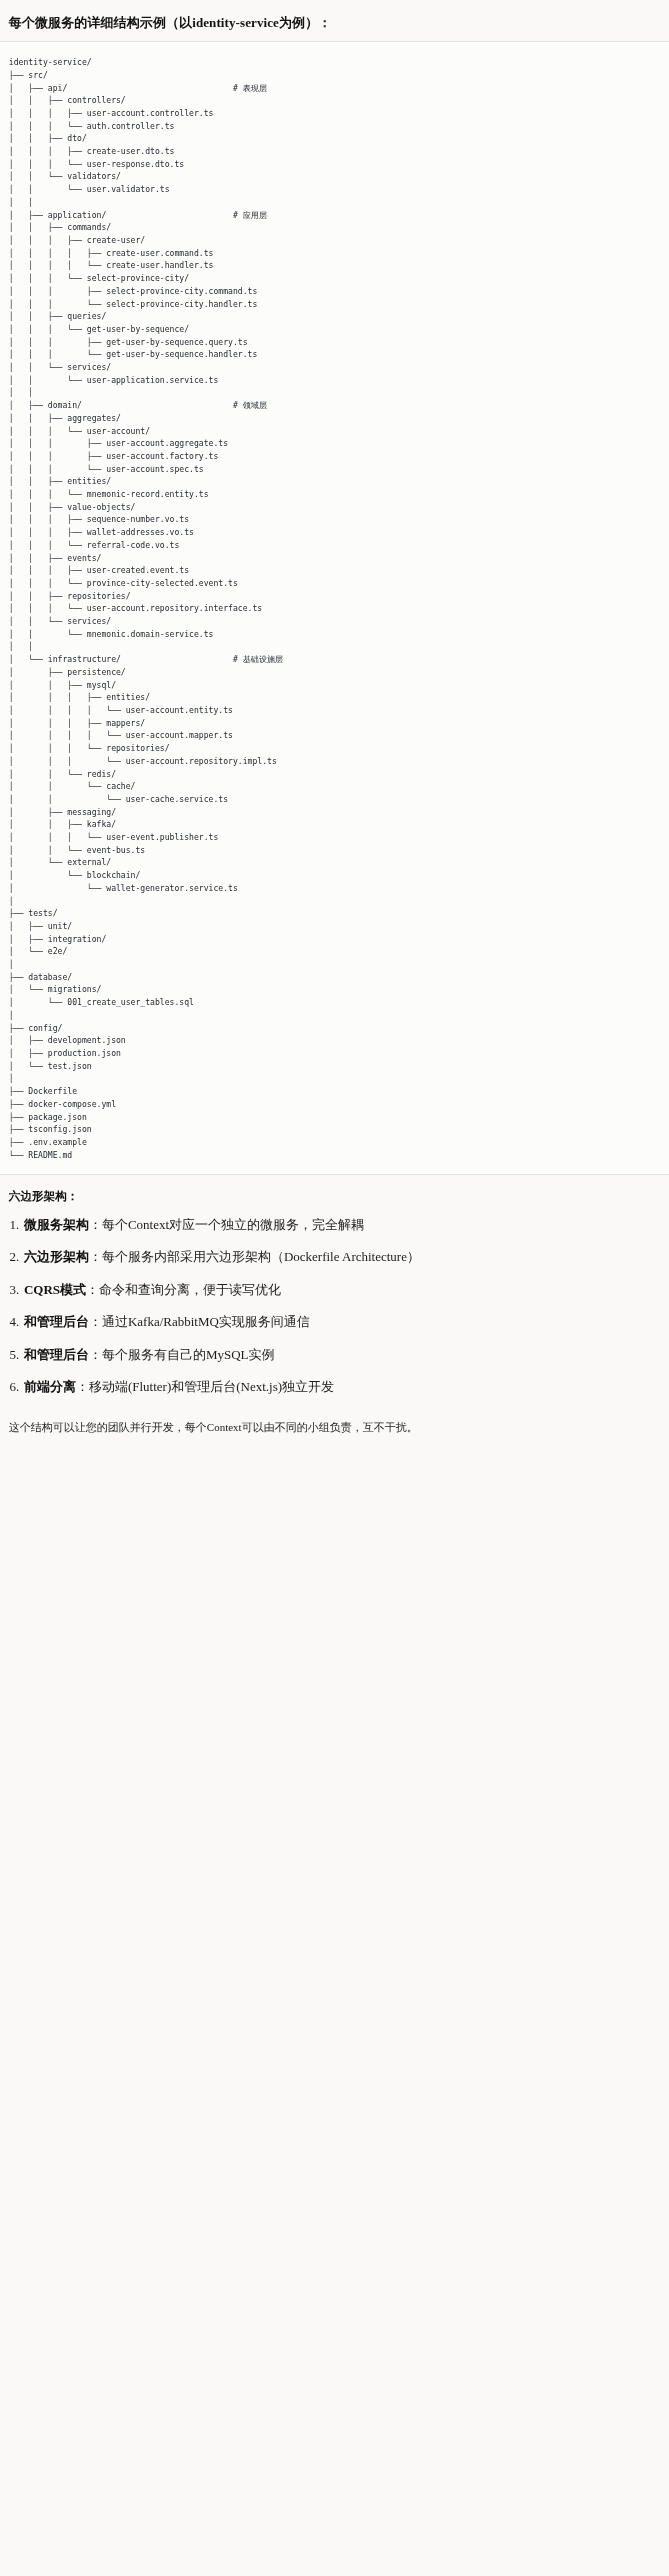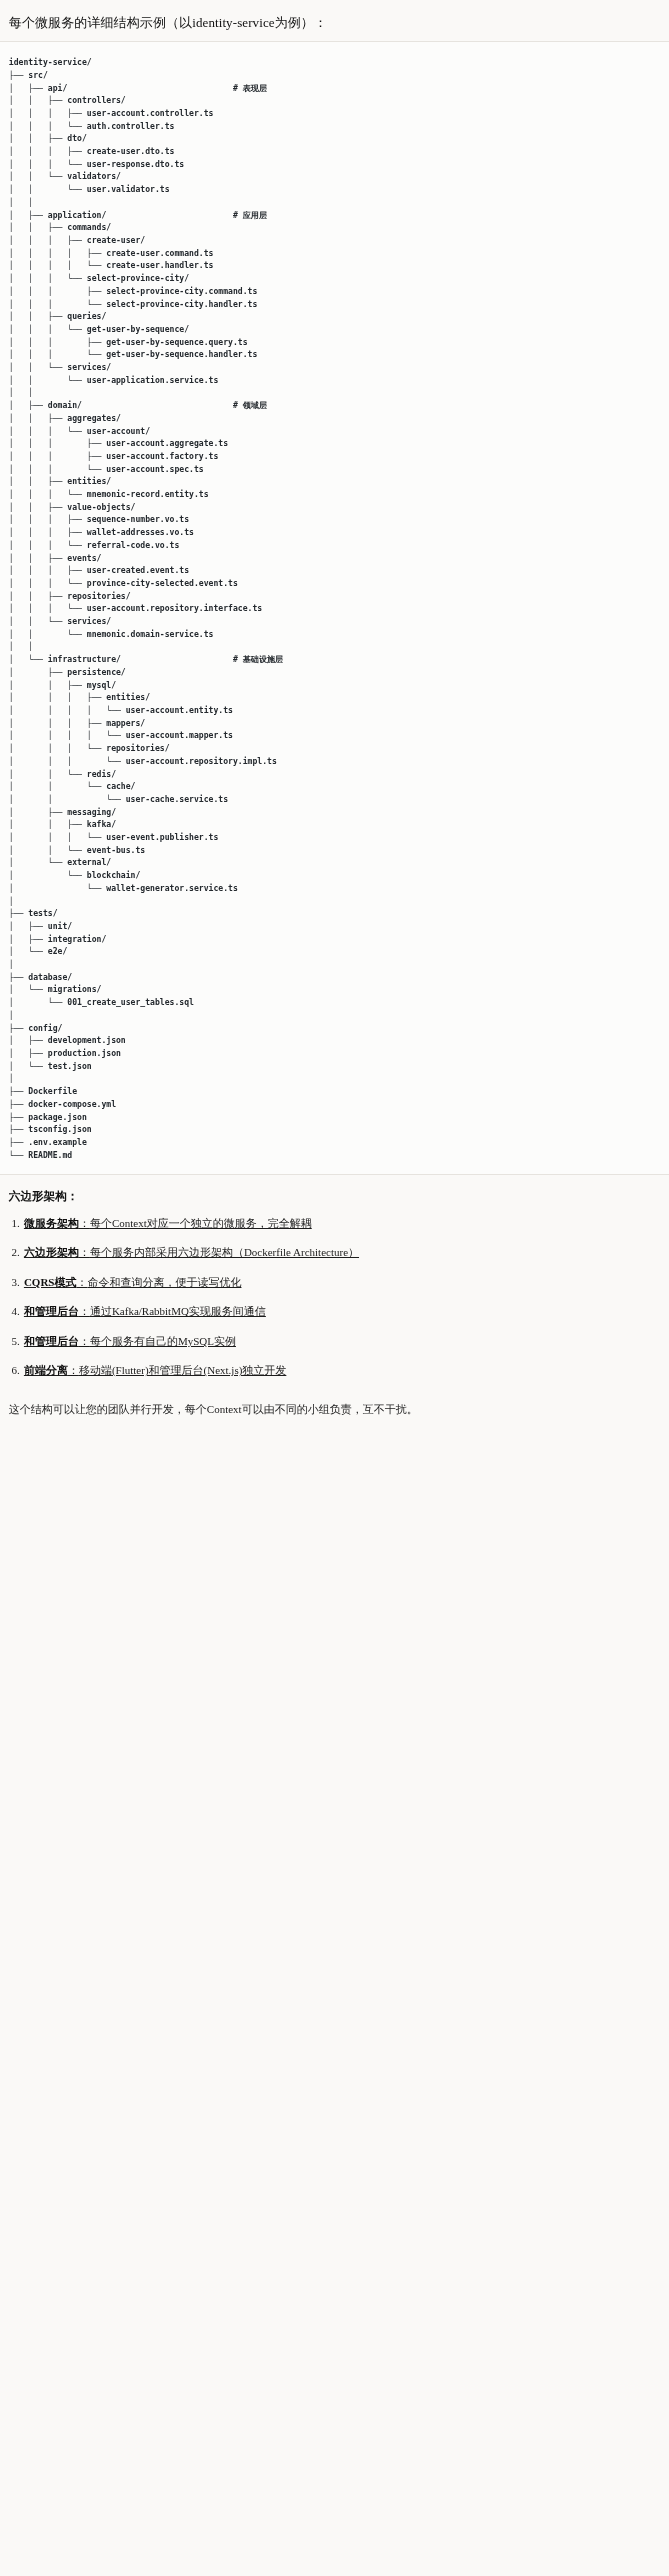--- a/index.html
+++ b/index.html
@@ -24,34 +24,33 @@
 
   
   .doc-header {
     padding: 13.8px 8.8px 10px 8.8px;
     border-bottom: 0.6px solid #e6e3de;
     background: #faf9f7;
   }
   .doc-header h1 {
     margin: 0;
     font-family: "Liberation Serif", "DejaVu Serif", serif;
-    font-weight: normal;
+    font-weight: bold;
     font-size: 13px;
     line-height: 1.35;
     letter-spacing: 0.1px;
     color: #111111;
   }
 
   
   .code-block {
     background: #fcfcfb;
     padding: 13.8px 8.8px 12.5px 8.8px;
     border-bottom: 0.6px solid #e6e3de;
     flex: 0 0 auto;
-    font-weight: bold;
   }
   pre.tree {
     margin: 0;
     font-family: "DejaVu Sans Mono", "Liberation Mono", monospace;
     font-size: 8.1px;
     line-height: 12.7px;
     color: #24292e;
     white-space: pre;
     overflow: visible;
     letter-spacing: 0px;
@@ -68,23 +67,22 @@
     font-family: "Liberation Serif", "DejaVu Serif", serif;
     font-weight: bold;
     font-size: 11.6px;
     line-height: 1.3;
     color: #111111;
   }
   ol.key-list {
     margin: 0 0 0 0;
     padding: 0 0 0 13.8px;
     list-style: decimal;
-    font-size: 11px;
+    font-size: 13px;
     line-height: 1.5;
-    text-decoration: underline;
   }
   ol.key-list > li {
     margin: 0 0 13px 0;
     padding-left: 1.3px;
     color: #1c1c1c;
   }
   ol.key-list > li:last-child { margin-bottom: 22px; }
   .k-term {
     font-weight: bold;
     color: #111111;

